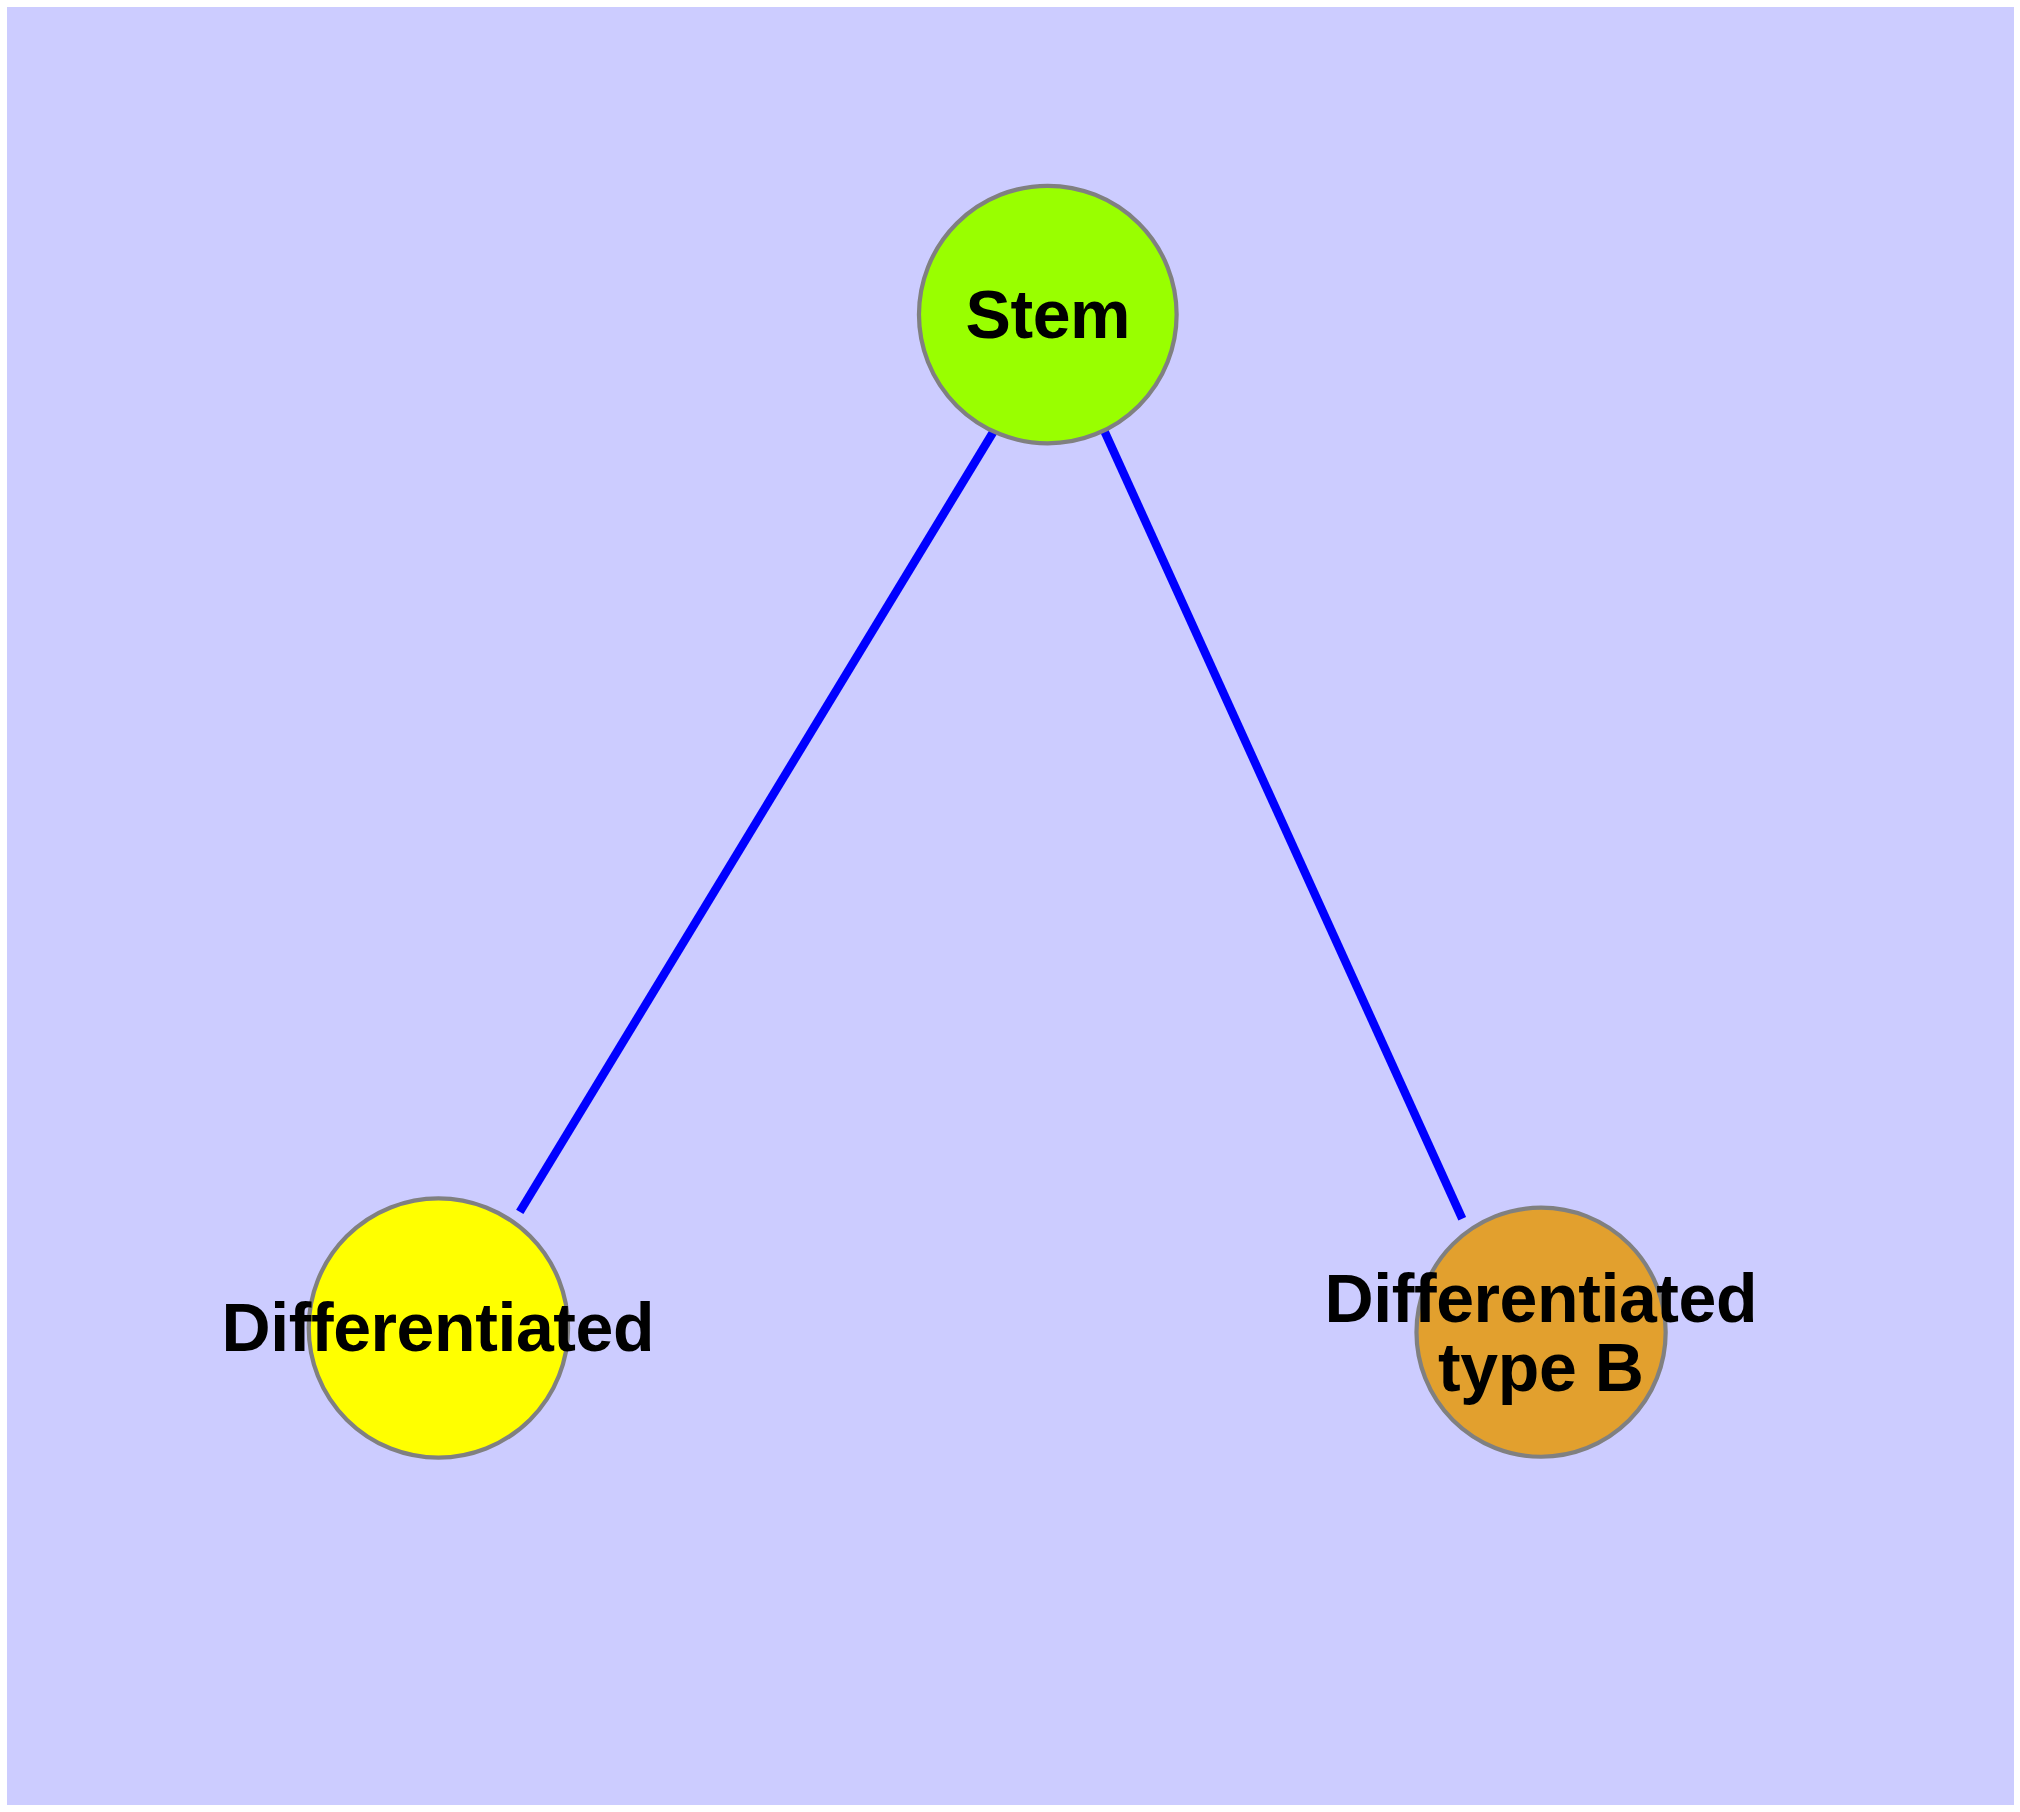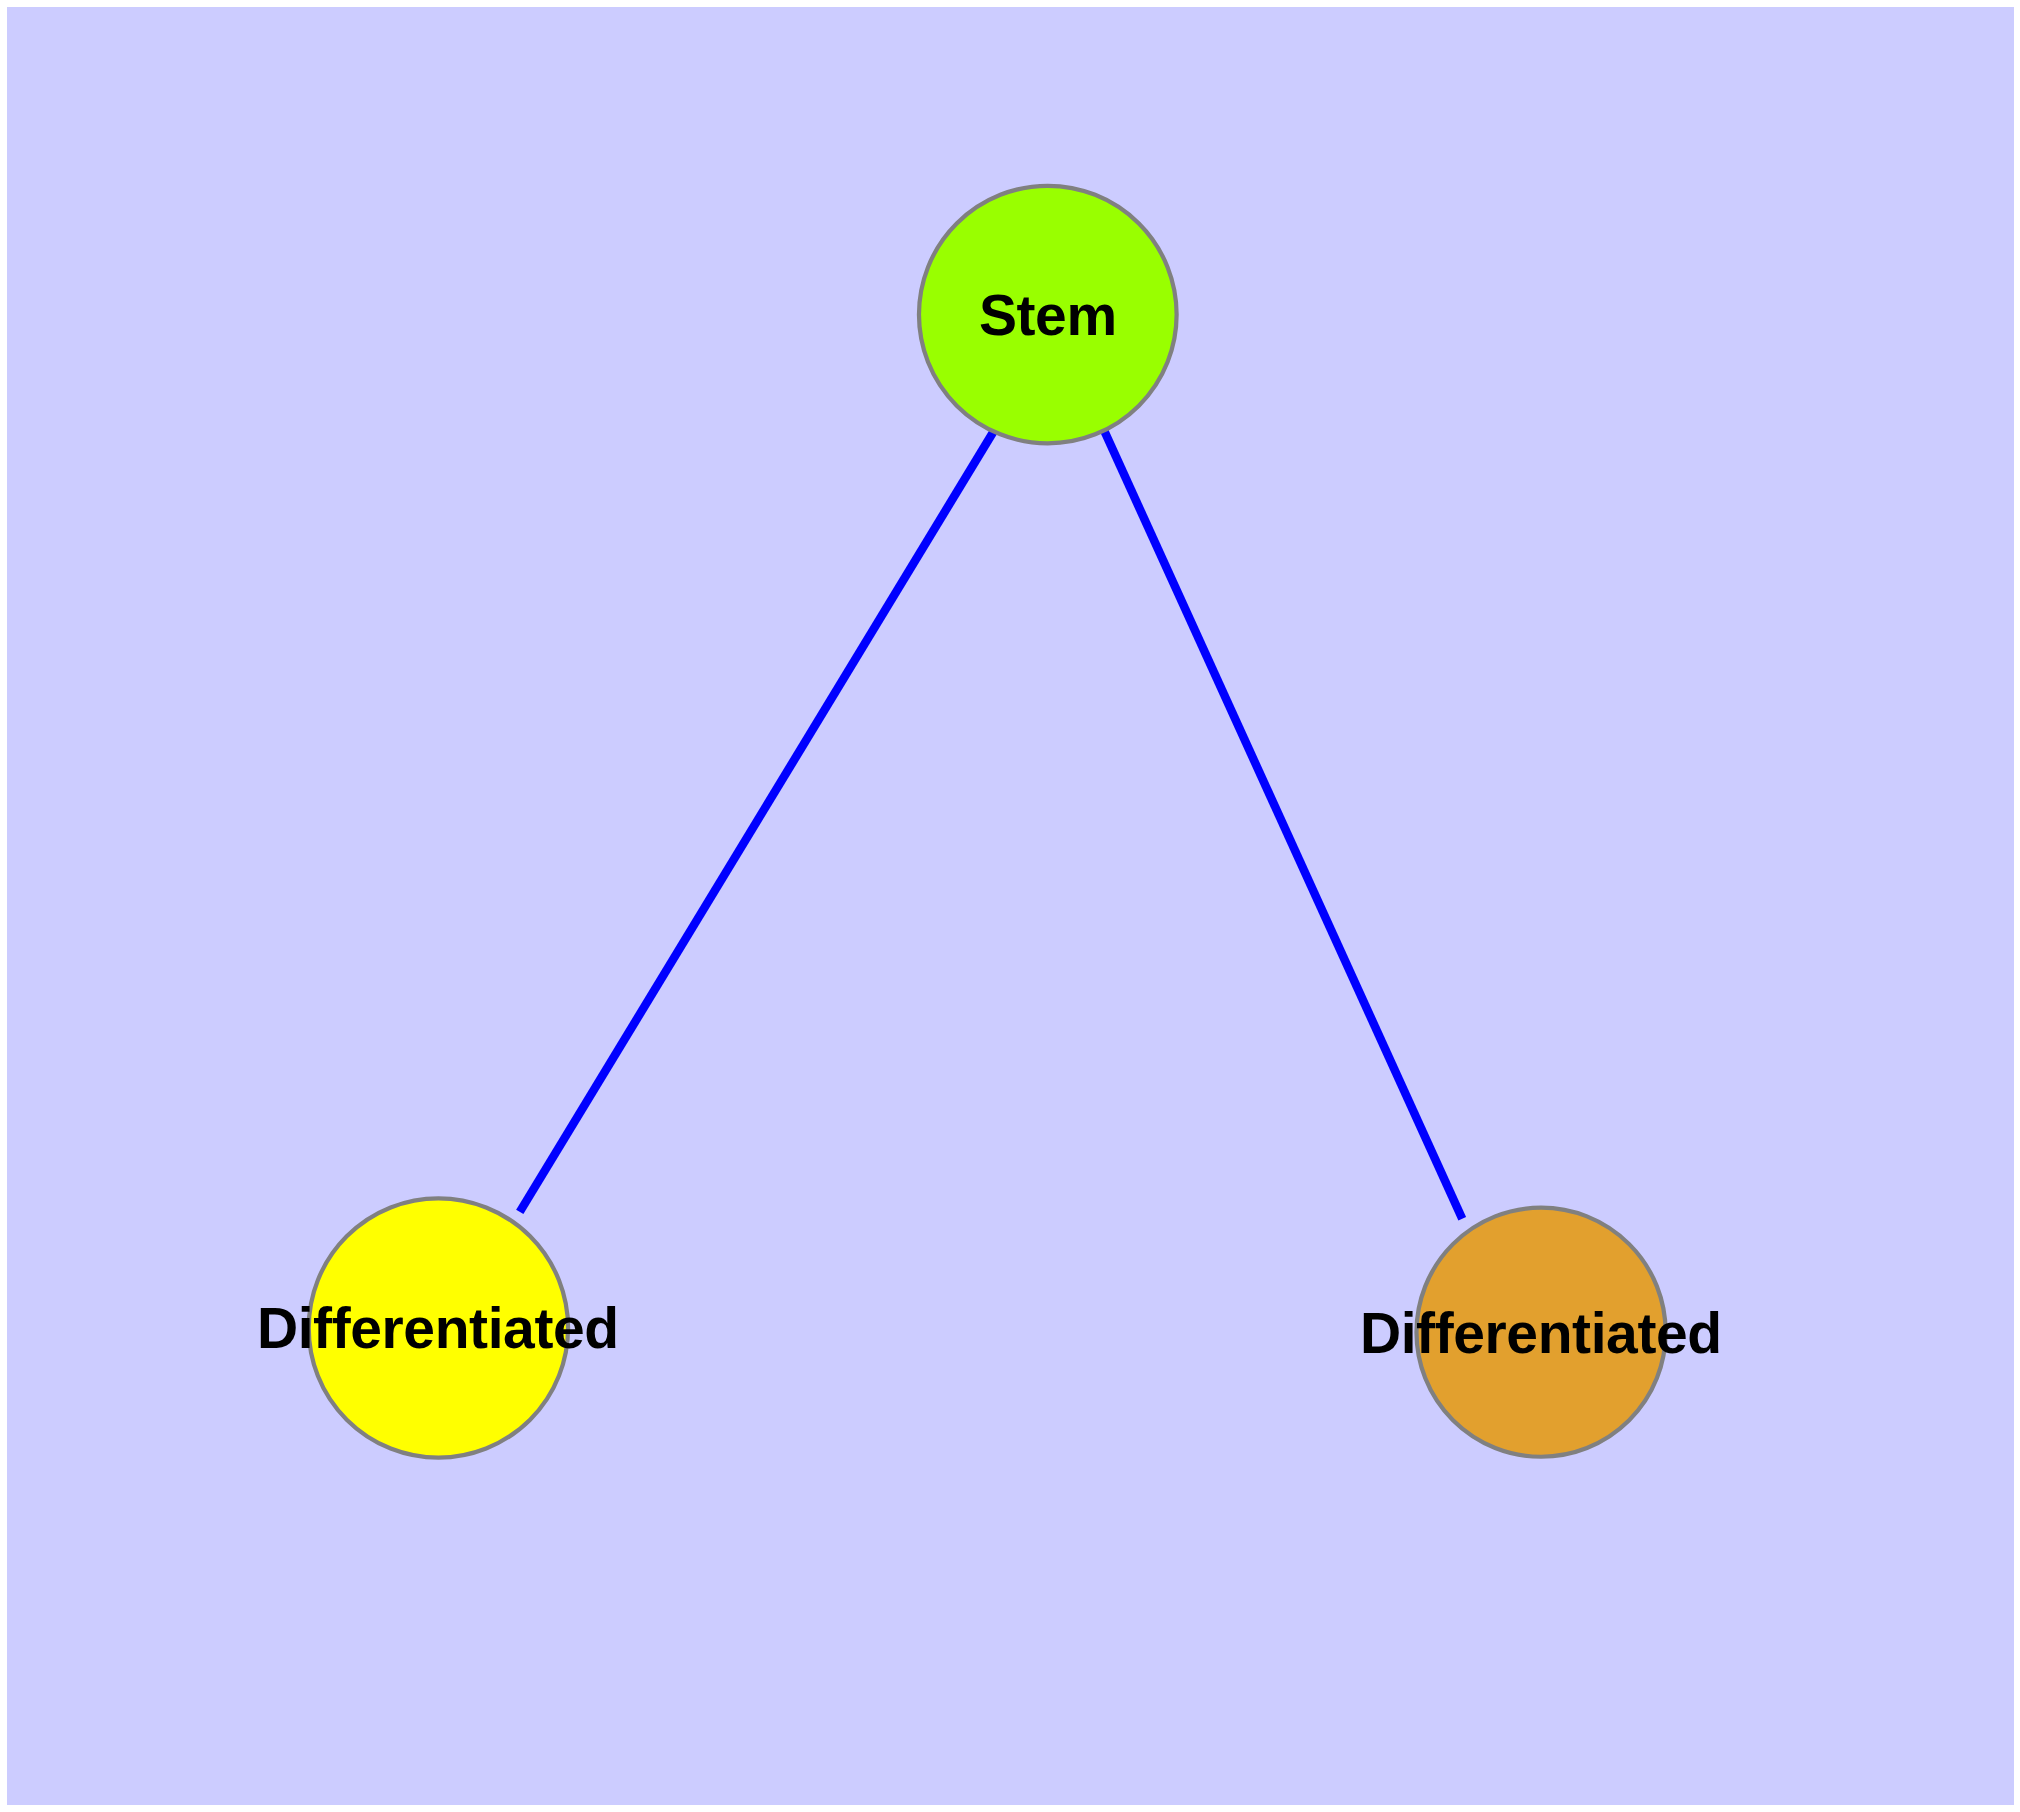--- a/index.html
+++ b/index.html
@@ -31,21 +31,21 @@
     height: 100%;
     display: block;
   }
   .node-label {
     position: absolute;
     transform: translate(-50%, -50%);
     text-align: center;
     white-space: pre;
     color: #000000;
     font-weight: bold;
-    font-size: 57px;
+    font-size: 68px;
     line-height: 1.02;
     letter-spacing: -0.4px;
     font-family: "Liberation Sans", "DejaVu Sans", sans-serif;
     pointer-events: none;
   }
 </style>
 </head>
 <body>
 
 <div id="canvas">
@@ -60,17 +60,17 @@
         <circle cx="1228" cy="363" r="152" fill="#99ff00" stroke="#808080" stroke-width="5"></circle>
         <circle cx="509" cy="1559" r="153" fill="#ffff00" stroke="#808080" stroke-width="5"></circle>
         <circle cx="1810" cy="1564" r="147" fill="#e2a02e" stroke="#808080" stroke-width="5"></circle>
       </g>
     </svg>
 
     <div class="node-label" style="left:1041px; top:308px;">Stem</div>
 
     <div class="node-label" style="left:431px; top:1321px;"><span>Differentiated</span><br></div>
 
-    <div class="node-label" style="left:1534px; top:1326px;"><span>Differentiated</span><br></div>
+    <div class="node-label" style="left:1534px; top:1326px;"><span>Differentiated</span><br><span>type B</span></div>
 
   </div>
 </div>
 
 
 </body></html>

